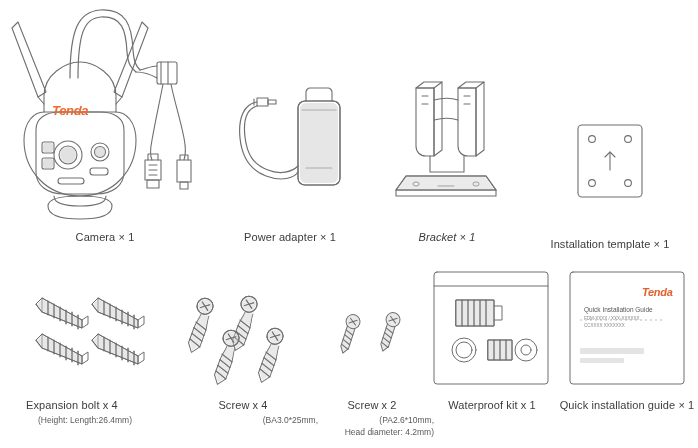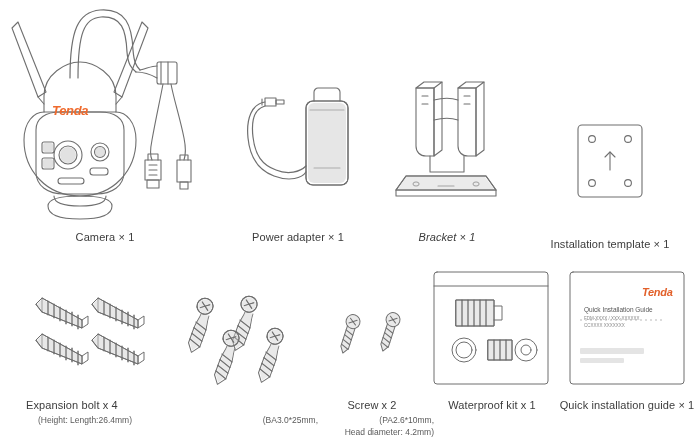--- a/index.html
+++ b/index.html
@@ -51,21 +51,21 @@
     font-size: 8.5px;
     color: #5a5a5a;
     line-height: 12px;
   }
   .sub.left {
     text-align: left;
     margin-left: 32px;
   }
   
   #cell-camera { left: 0px; top: 0px; width: 210px; height: 250px; }
-  #cell-adapter { left: 218px; top: 0px; width: 160px; height: 250px; text-decoration: underline; }
+  #cell-adapter { left: 210px; top: 0px; width: 160px; height: 250px; text-decoration: underline; }
   #cell-bracket { left: 372px; top: 0px; width: 150px; height: 250px; font-style: italic; }
   #cell-template { left: 522px; top: 7px; width: 176px; height: 250px; }
   
   #cell-bolt { left: 6px; top: 262px; width: 170px; height: 186px; }
   #cell-screw4 { left: 168px; top: 262px; width: 150px; height: 186px; }
   #cell-screw2 { left: 310px; top: 262px; width: 124px; height: 186px; }
   #cell-waterproof { left: 426px; top: 262px; width: 132px; height: 186px; }
   #cell-guide { left: 556px; top: 262px; width: 142px; height: 186px; }
 
   .cap-row1 { top: 230px; }
@@ -267,20 +267,21 @@
       <g transform="translate(66,34) rotate(20 11 28)">
           <use href="#screwlong"></use>
         </g>
       <g transform="translate(48,68) rotate(20 11 28)">
           <use href="#screwlong"></use>
         </g>
       <g transform="translate(92,66) rotate(20 11 28)">
           <use href="#screwlong"></use>
         </g>
     </svg>
+    <div class="cap cap-row2">Screw x 4</div>
     <div class="sub sub-a">(BA3.0*25mm,</div>
   </div>
 
   <div class="cell" id="cell-screw2">
     <svg class="art" width="124" height="132" viewBox="0 0 124 132">
       <defs>
         <g id="screwshort">
           <g fill="#cfcfcf" opacity="0.45" stroke="none">
             <circle cx="7" cy="7" r="6.5"></circle>
             <path d="M3 13 L3 34 L7 40 L11 34 L11 13 Z"></path>

